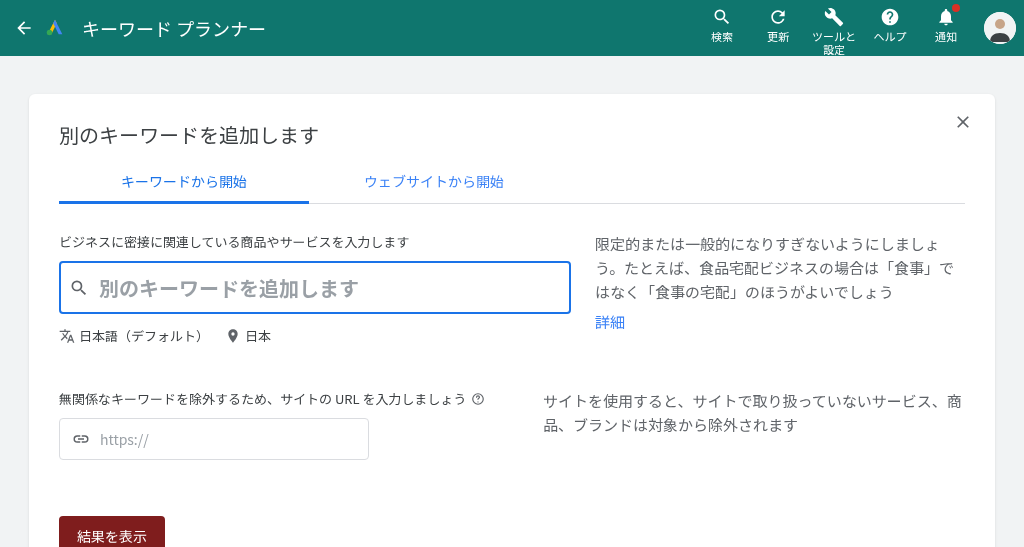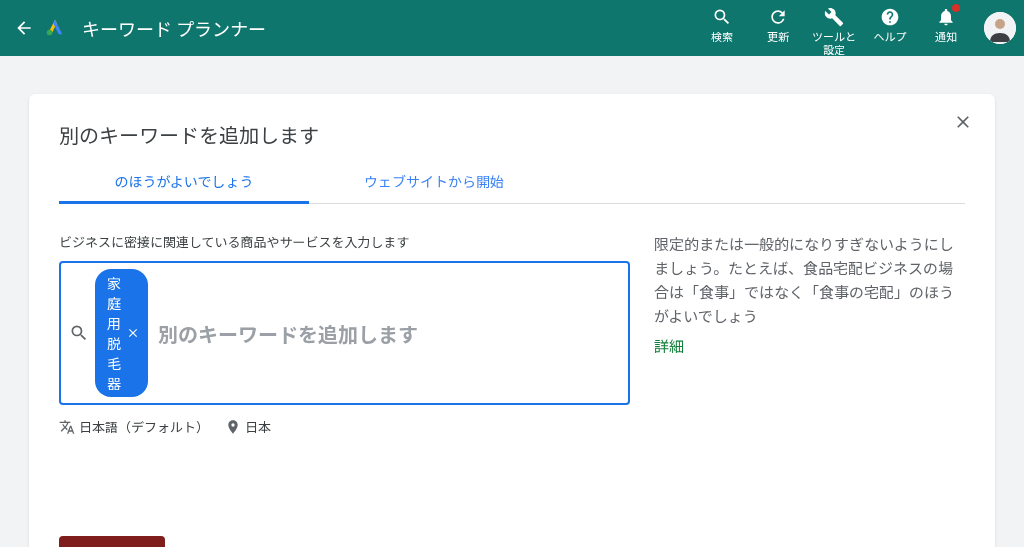--- a/index.html
+++ b/index.html
@@ -25,21 +25,21 @@
 .card h2 { font-size: 20px; font-weight: 400; color:#3c4043; margin-bottom: 14px; }
 
 .tabs { display:flex; border-bottom:1px solid #dadce0; margin-bottom: 28px; }
 .tab { width: 250px; text-align:center; padding: 8px 0 12px; font-size: 14px; color:#3b82f6; cursor:pointer; position:relative; }
 .tab.active { color:#1a73e8; }
 .tab.active::after { content:""; position:absolute; left:0; right:0; bottom:-1px; height:3px; background:#1a73e8; }
 
 .two-col { display:flex; gap: 24px; margin-bottom: 44px; }
 .left-col { flex: 0 0 460px; }
 .right-col { flex: 1; font-size: 15px; color:#5f6368; line-height:1.6; }
-.right-col .tip-link { color:#15803d; text-decoration:none; display:inline-block; margin-top:6px; cursor:pointer; }
+.right-col .tip-link { color:#3b82f6; text-decoration:none; display:inline-block; margin-top:6px; cursor:pointer; }
 
 .field-label { font-size: 13px; color:#3c4043; margin-bottom: 10px; display:flex; align-items:center; gap:4px; }
 
 .keyword-box { border: 2px solid #1a73e8; border-radius: 4px; display:flex; align-items:center; padding: 6px 8px; gap:6px; }
 .keyword-box .search-icon { color:#5f6368; flex:0 0 auto; }
 .chip { background:#1a73e8; color:#fff; border-radius: 16px; padding: 4px 8px 4px 12px; font-size:14px; display:flex; align-items:center; gap:5px; }
 .chip .chip-x { cursor:pointer; display:flex; }
 .keyword-box .kw-input { flex:1; border:none; outline:none; font-size:20px; color:#3c4043; padding:4px;font-weight:bold; }
 .keyword-box .kw-input::placeholder { color:#9aa0a6; }
 
@@ -130,42 +130,34 @@
 <div class="page-body">
   <div class="card">
     <div class="close-x">
       <svg width="20" height="20" viewBox="0 0 24 24" fill="#5f6368">
           <path d="M19 6.41L17.59 5 12 10.59 6.41 5 5 6.41 10.59 12 5 17.59 6.41 19 12 13.41 17.59 19 19 17.59 13.41 12z"></path>
         </svg>
     </div>
     <h2>別のキーワードを追加します</h2>
 
     <div class="tabs">
-      <div class="tab active">のほうがよいでしょう</div>
+      <div class="tab active">キーワードから開始</div>
       <div class="tab">ウェブサイトから開始</div>
     </div>
 
     <div class="two-col">
       <div class="left-col">
         <div class="field-label">ビジネスに密接に関連している商品やサービスを入力します</div>
 
         <div class="keyword-box">
           <span class="search-icon">
               <svg width="20" height="20" viewBox="0 0 24 24" fill="#5f6368">
                 <path d="M15.5 14h-.79l-.28-.27A6.471 6.471 0 0016 9.5 6.5 6.5 0 109.5 16c1.61 0 3.09-.59 4.23-1.57l.27.28v.79l5 4.99L20.49 19l-4.99-5zm-6 0C7.01 14 5 11.99 5 9.5S7.01 5 9.5 5 14 7.01 14 9.5 11.99 14 9.5 14z"></path>
               </svg>
             </span>
-          <div class="chip">
-            <span>家庭用脱毛器</span>
-            <span class="chip-x">
-                <svg width="14" height="14" viewBox="0 0 24 24" fill="#fff">
-                  <path d="M19 6.41L17.59 5 12 10.59 6.41 5 5 6.41 10.59 12 5 17.59 6.41 19 12 13.41 17.59 19 19 17.59 13.41 12z"></path>
-                </svg>
-              </span>
-          </div>
           <input class="kw-input" placeholder="別のキーワードを追加します" style="">
         </div>
 
         <div class="meta-row">
           <div class="meta-item">
             <span class="mico">
                 <svg width="16" height="16" viewBox="0 0 24 24" fill="#5f6368">
                   <path d="M12.87 15.07l-2.54-2.51.03-.03A17.52 17.52 0 0014.07 6H17V4h-7V2H8v2H1v2h11.17C11.5 7.92 10.44 9.75 9 11.35 8.07 10.32 7.3 9.19 6.69 8h-2c.73 1.63 1.73 3.17 2.98 4.56l-5.09 5.02L4 19l5-5 3.11 3.11.76-2.04zM18.5 10h-2L12 22h2l1.12-3h4.75L21 22h2l-4.5-12zm-2.62 7l1.62-4.33L19.12 17h-3.24z"></path>
                 </svg>
               </span>
@@ -181,17 +173,39 @@
           </div>
         </div>
       </div>
       <div class="right-col">
         <div>限定的または一般的になりすぎないようにしましょう。たとえば、食品宅配ビジネスの場合は「食事」ではなく「食事の宅配」のほうがよいでしょう</div>
         <a class="tip-link">詳細</a>
       </div>
     </div>
 
     <div class="two-col">
+      <div class="left-col">
+        <div class="field-label">
+          <span>無関係なキーワードを除外するため、サイトの URL を入力しましょう</span>
+          <span class="help-circle">
+              <svg width="14" height="14" viewBox="0 0 24 24" fill="none" stroke="#5f6368" stroke-width="2">
+                <circle cx="12" cy="12" r="9"></circle>
+                <path d="M9.5 9a2.5 2.5 0 015 0c0 1.5-2.5 2-2.5 3.5M12 17h.01" stroke-linecap="round"></path>
+              </svg>
+            </span>
+        </div>
+        <div class="url-box">
+          <span>
+              <svg width="18" height="18" viewBox="0 0 24 24" fill="#5f6368">
+                <path d="M3.9 12c0-1.71 1.39-3.1 3.1-3.1h4V7H7a5 5 0 000 10h4v-1.9H7c-1.71 0-3.1-1.39-3.1-3.1zM8 13h8v-2H8v2zm9-6h-4v1.9h4c1.71 0 3.1 1.39 3.1 3.1s-1.39 3.1-3.1 3.1h-4V17h4a5 5 0 000-10z"></path>
+              </svg>
+            </span>
+          <span class="url-text">https://</span>
+        </div>
+      </div>
+      <div class="right-col">
+        <div>サイトを使用すると、サイトで取り扱っていないサービス、商品、ブランドは対象から除外されます</div>
+      </div>
     </div>
 
     <button class="primary-btn">結果を表示</button>
   </div>
 </div>
 
 </body></html>

